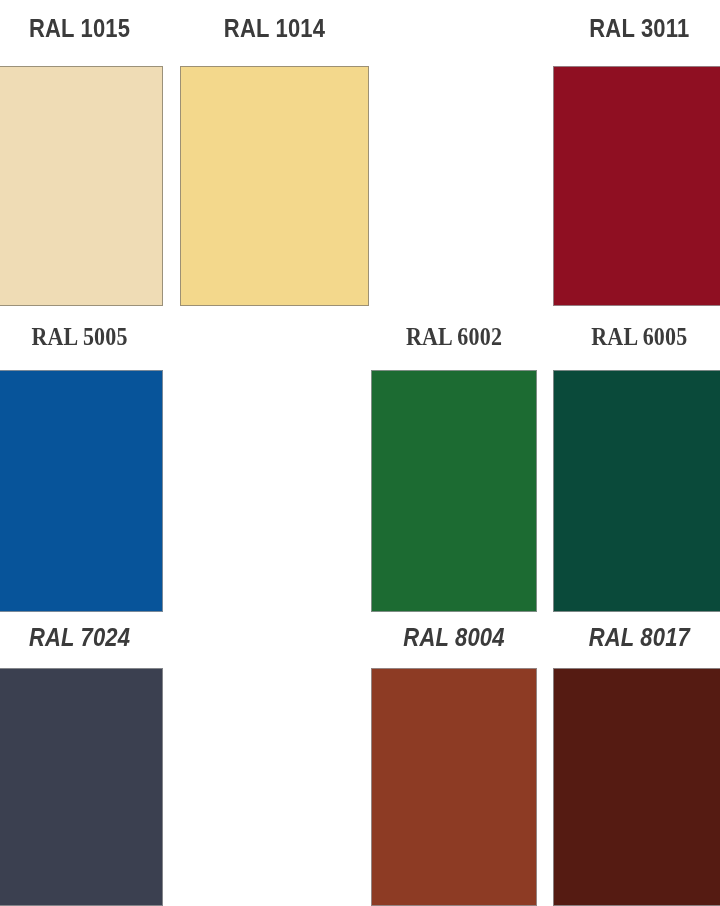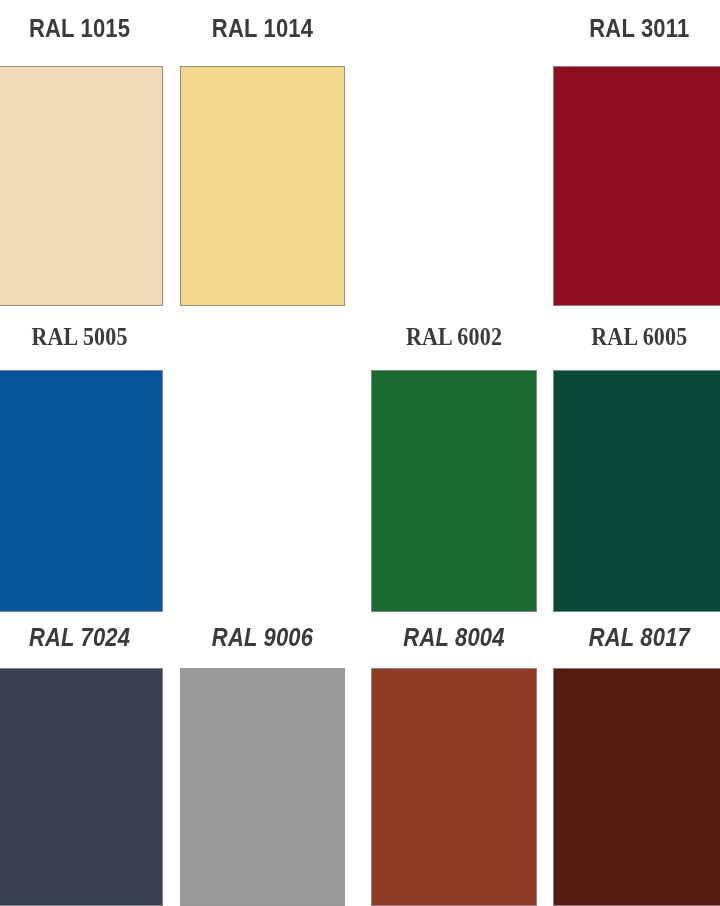--- a/index.html
+++ b/index.html
@@ -33,21 +33,21 @@
   .ral-row.row-2 { top: 610px; height: 296px; font-style: italic; }
 
   
   .ral-cell {
     position: absolute;
     top: 0;
     height: 100%;
   }
   
   .ral-cell.col-0 { left: -18px; width: 181px; }
-  .ral-cell.col-1 { left: 180px; width: 165px; }
+  .ral-cell.col-1 { left: 180px; width: 165px; padding-left: 24px; }
   .ral-cell.col-2 { left: 371px; width: 166px; }
   
   .ral-cell.col-3 { left: 553px; width: 185px; }
 
   
   .ral-label {
     position: absolute;
     top: 0;
     left: 0;
     width: 100%;
@@ -118,24 +118,20 @@
       <div class="ral-label" style="color: rgb(59, 59, 59);">RAL 6005</div>
       <div class="ral-swatch dark" style="background-color: rgb(10, 74, 58);"></div>
     </div>
   </div>
 
   <div class="ral-row row-2">
     <div class="ral-cell col-0">
       <div class="ral-label" style="color: rgb(59, 59, 59);">RAL 7024</div>
       <div class="ral-swatch dark" style="background-color: rgb(59, 64, 80);"></div>
     </div>
-    <div class="ral-cell col-1">
-      <div class="ral-label" style="color: rgb(59, 59, 59);">RAL 9006</div>
-      <div class="ral-swatch dark" style="background-color: rgb(154, 156, 155);"></div>
-    </div>
     <div class="ral-cell col-2">
       <div class="ral-label" style="color: rgb(59, 59, 59);">RAL 8004</div>
       <div class="ral-swatch dark" style="background-color: rgb(141, 59, 36);"></div>
     </div>
     <div class="ral-cell col-3">
       <div class="ral-label" style="color: rgb(59, 59, 59);">RAL 8017</div>
       <div class="ral-swatch dark" style="background-color: rgb(85, 27, 18);"></div>
     </div>
   </div>
 

